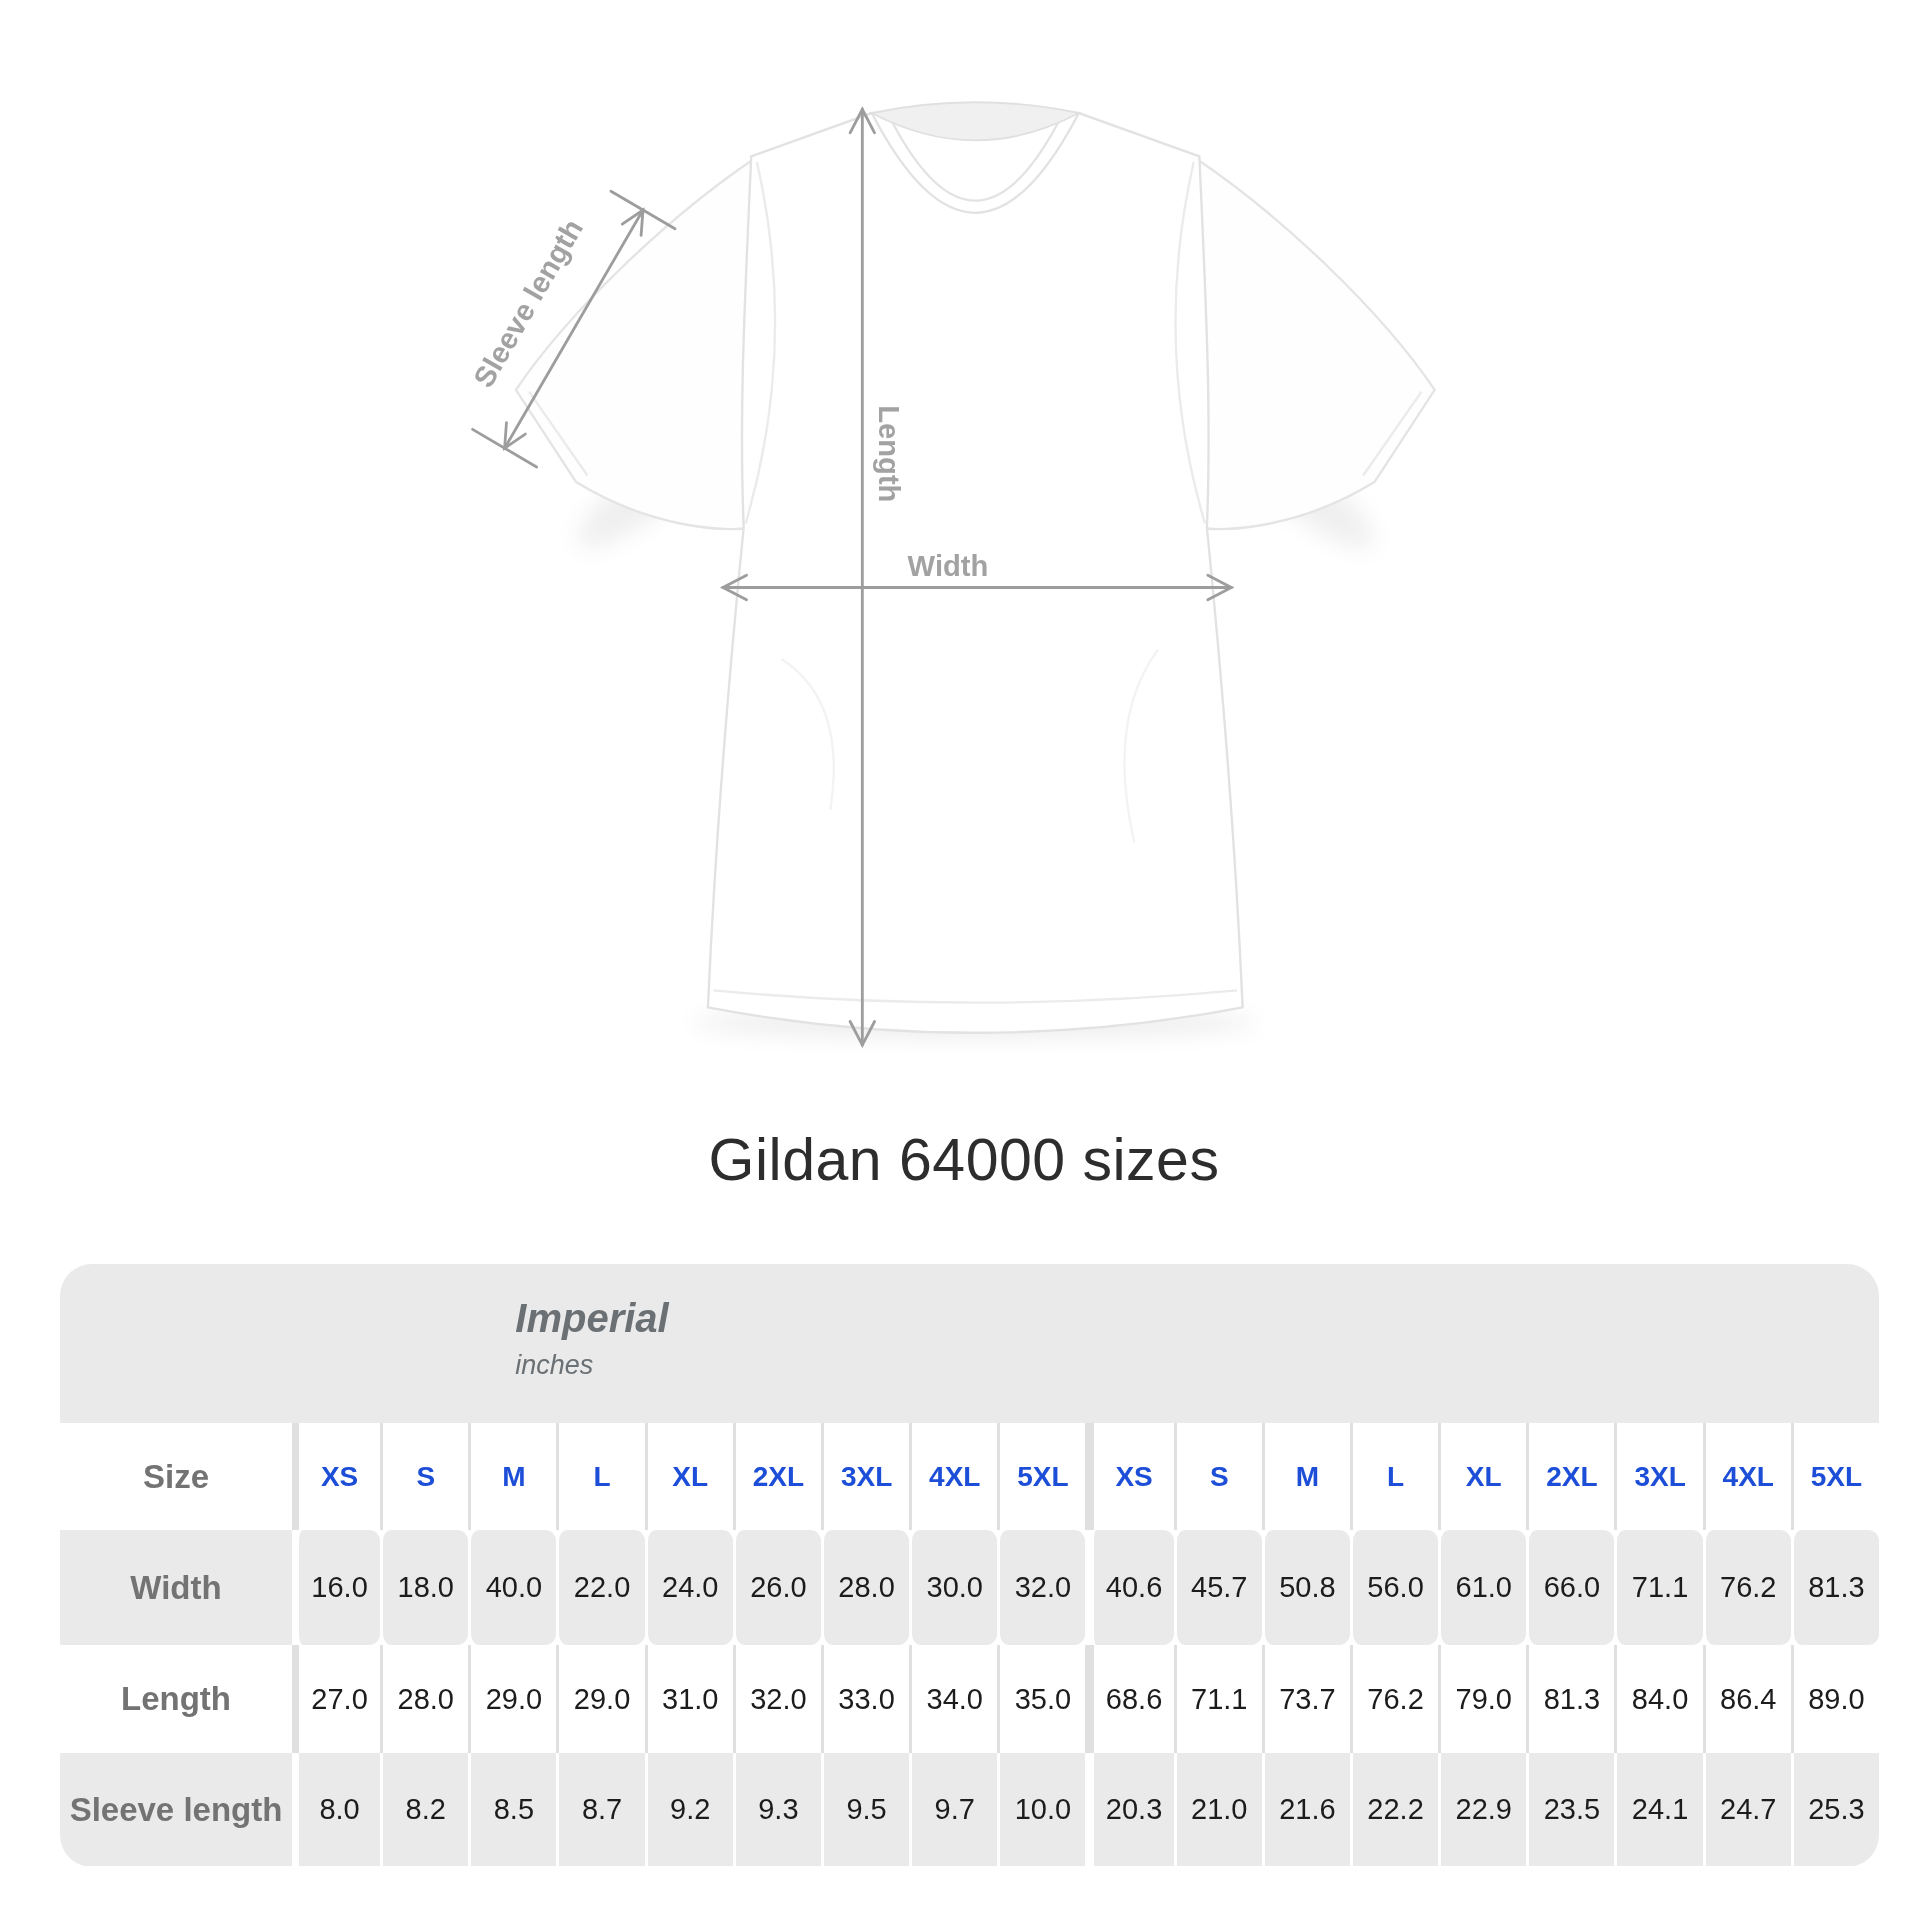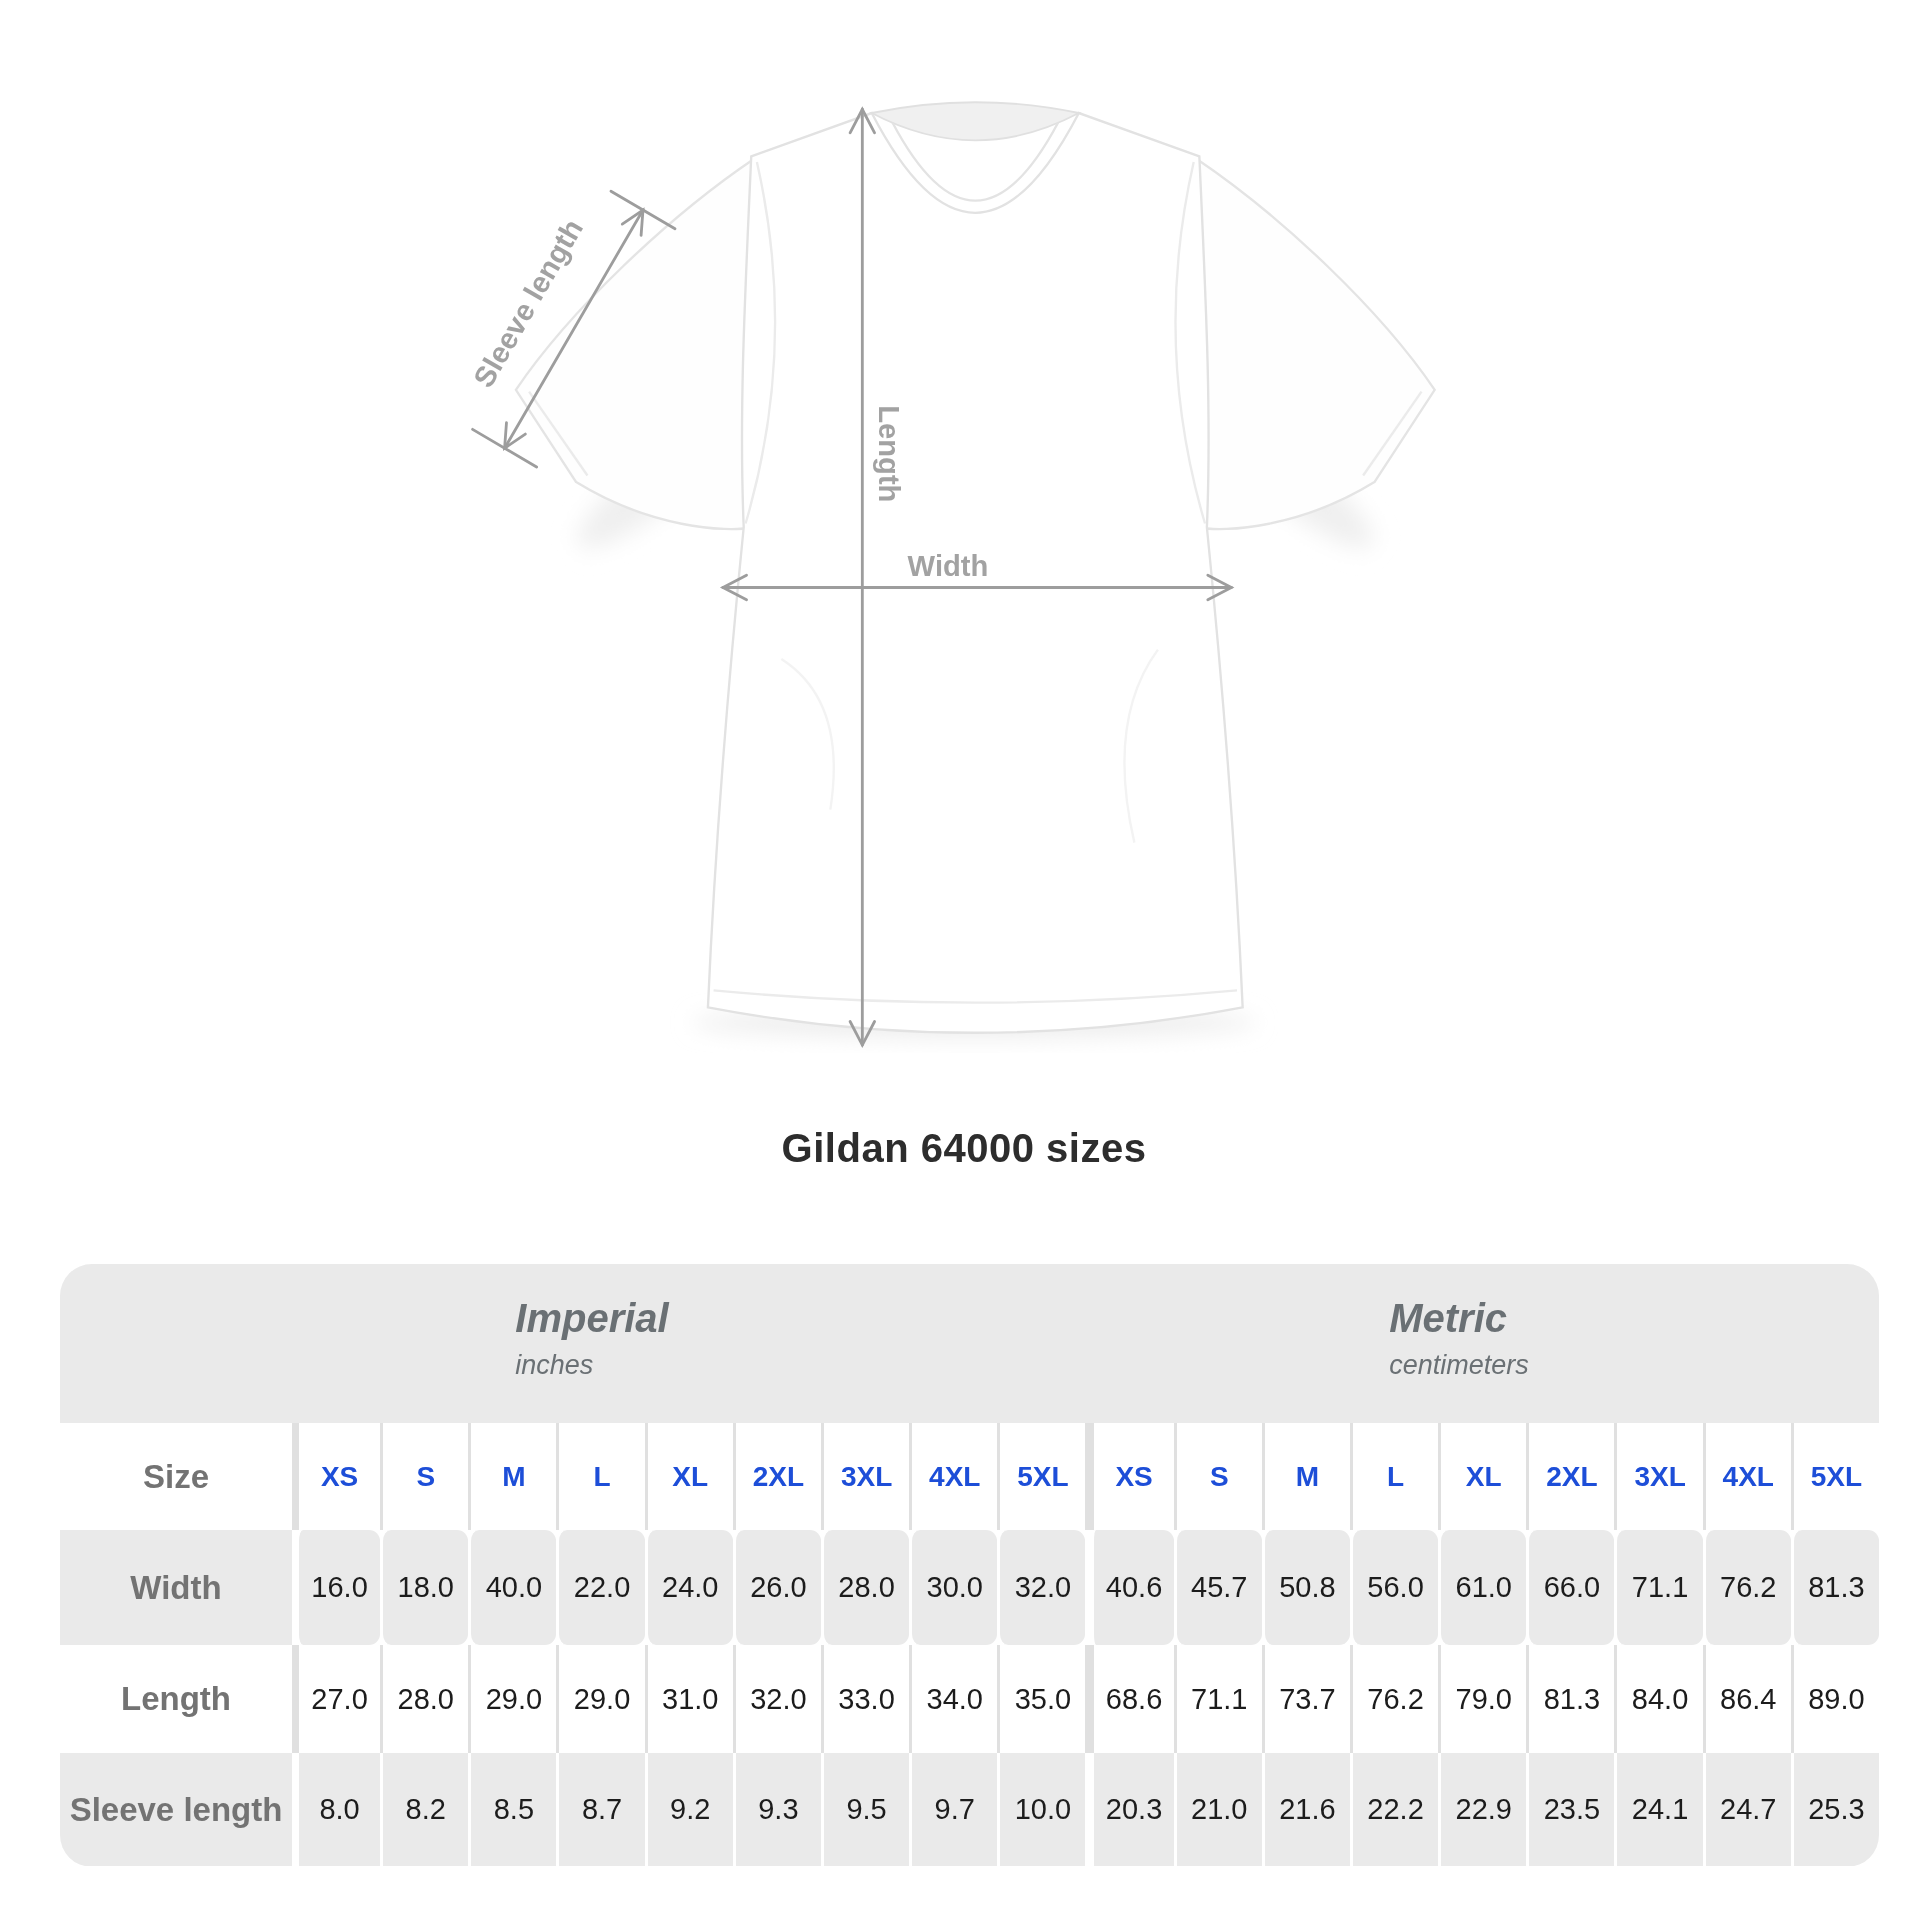--- a/index.html
+++ b/index.html
@@ -5,21 +5,21 @@
   html,body{margin:0;padding:0;background:#ffffff;}
   body{width:1928px;height:1928px;font-family:"Liberation Sans","DejaVu Sans",sans-serif;}
   #canvas{position:relative;width:1928px;height:1928px;background:#fff;overflow:hidden;}
 
   
   #diagram{position:absolute;left:0;top:0;width:1928px;height:1111px;}
   .dim-label{font-weight:bold;font-size:31px;fill:#a2a2a2;}
 
   
   .heading{position:absolute;left:0;top:1126px;width:1928px;text-align:center;}
-  .title{font-size:40px;font-weight:bold;color:#2d2d2d;letter-spacing:0.5px;}
+  .title{font-size:59px;font-weight:normal;color:#2d2d2d;letter-spacing:0.5px;}
   .subtitle{margin-top:22.6px;font-size:28px;font-style:italic;color:#55595c;}
 
   
   .size-table{position:absolute;left:60px;top:1264px;width:1819px;height:603px;
               border-radius:32px;overflow:hidden;background:#fff;}
   .band{position:relative;height:159px;background:#eaeaea;}
   .group-head{position:absolute;top:0;height:100%;transform:translateX(-50%);
               color:#6a7074;white-space:nowrap;}
   .group-head.imperial{left:532px;}
   .group-head.metric{left:1399px;}
@@ -112,24 +112,20 @@
 
   <div class="heading">
     <div class="title">Gildan 64000 sizes</div>
   </div>
 
   <div class="size-table">
     <div class="band">
       <div class="group-head imperial">
         <div class="group-label">Imperial</div>
         <div class="group-unit">inches</div>
-      </div>
-      <div class="group-head metric">
-        <div class="group-label">Metric</div>
-        <div class="group-unit">centimeters</div>
       </div>
     </div>
     <div class="grid">
         <div class="cell r0 lab">Size</div>
         <div class="cell r0 hdr d d1">XS</div>
         <div class="cell r0 hdr d d2">S</div>
         <div class="cell r0 hdr d d3">M</div>
         <div class="cell r0 hdr d d4">L</div>
         <div class="cell r0 hdr d d5">XL</div>
         <div class="cell r0 hdr d d6">2XL</div>

